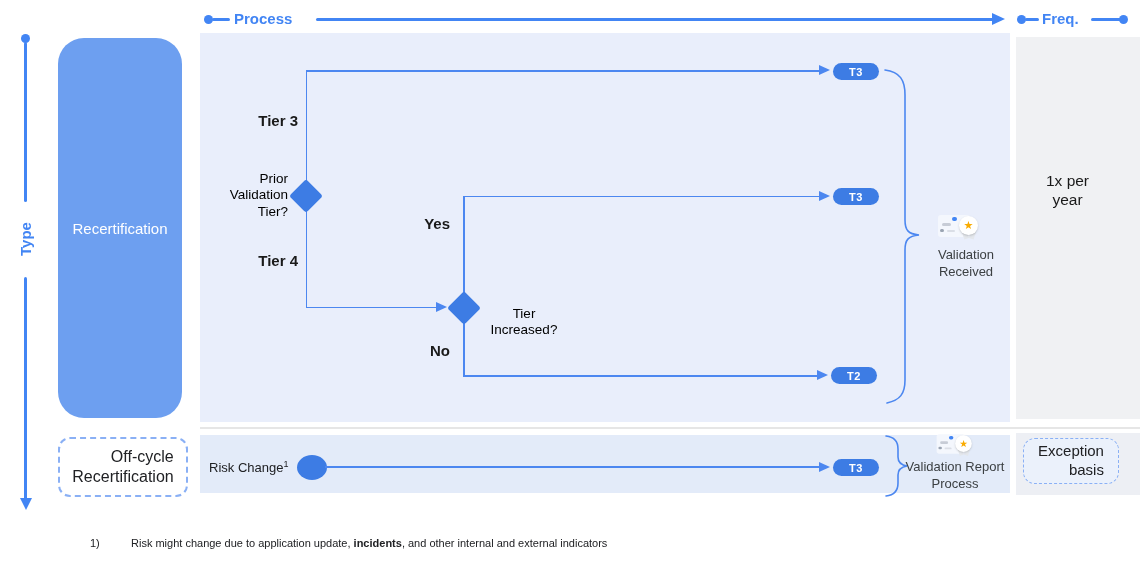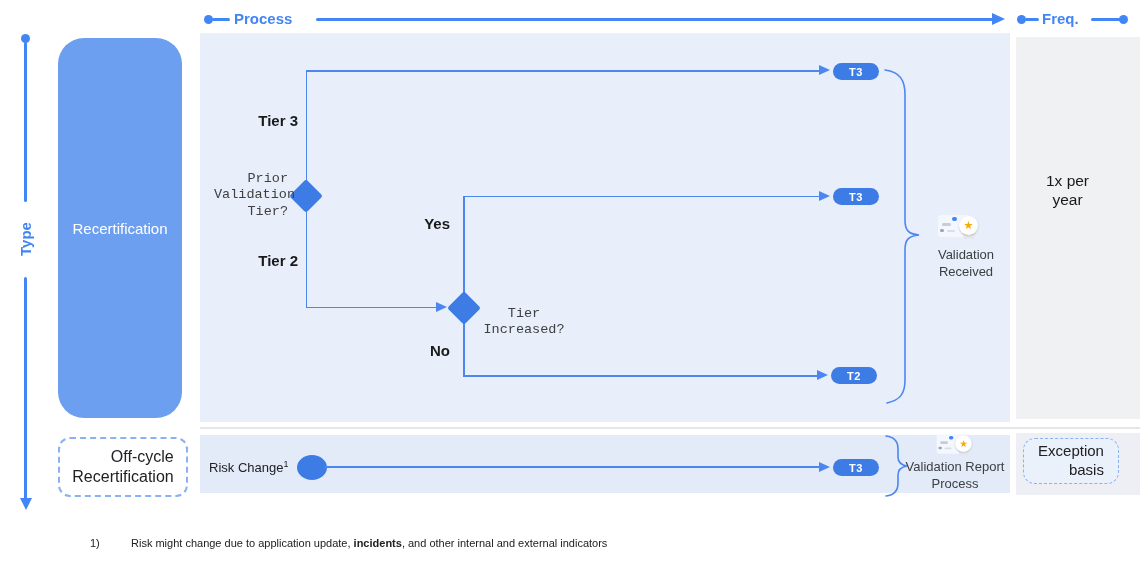--- a/index.html
+++ b/index.html
@@ -16,21 +16,21 @@
   .dot{background:#4285F4;border-radius:50%;width:9px;height:9px;}
   .arrow-right{width:0;height:0;border-top:5.5px solid transparent;border-bottom:5.5px solid transparent;border-left:11px solid #4c87f0;}
   .arrow-down{width:0;height:0;border-left:6px solid transparent;border-right:6px solid transparent;border-top:12px solid #4285F4;}
   .panel{background:#E9EEFB;}
   .pill{
     background:#3D7CE4;color:#fff;font-weight:bold;font-size:11px;
     width:46px;height:17px;border-radius:9px;display:flex;align-items:center;justify-content:center;letter-spacing:.5px;
   }
   .diamond{width:24px;height:24px;background:#3D7CE4;transform:rotate(45deg);border-radius:3px;}
   .bold-label{font-weight:bold;font-size:15px;color:#1a1a1a;}
-  .small-label{font-size:13.5px;color:#404040;line-height:1.22;font-family:Liberation Mono, monospace;}
+  .small-label{font-size:13.5px;color:#000000;line-height:1.22;}
   .outcome-label{font-size:13px;color:#3C4043;line-height:1.3;text-align:center;}
   .dashed-box{border:2px dashed #8AB0F5;border-radius:12px;background:#ffffff;
     display:flex;align-items:center;justify-content:center;text-align:right;}
   .cert-card{position:absolute;background:#F4F7FD;border-radius:3px;}
   .cert-badge{position:absolute;background:#ffffff;border-radius:50%;box-shadow:0 1px 2px rgba(60,64,67,.25);
     display:flex;align-items:center;justify-content:center;color:#F9AB00;}
   .cert-mark{position:absolute;border-radius:2px;}
   .ribbon{position:absolute;width:5px;height:8px;background:#E4E7EC;}
   sup{font-size:9px;}
   .footnote{font-size:11px;color:#202124;}
@@ -84,21 +84,21 @@
   <div class="abs hline" style="left:463px;top:375px;width:354px;"></div>
   <div class="abs arrow-right" style="left:817px;top:370.3px;"></div>
 
   <div class="abs diamond" style="left:294px;top:184px;"></div>
   <div class="abs diamond" style="left:452px;top:296px;"></div>
 
   <div class="abs bold-label" style="left:230px;top:112px;width:68px;text-align:right;">Tier 3</div>
   <div class="abs small-label pre" style="left:214px;top:171px;width:74px;text-align:right;">Prior
 Validation
 Tier?</div>
-  <div class="abs bold-label" style="left:230px;top:252px;width:68px;text-align:right;">Tier 2</div>
+  <div class="abs bold-label" style="left:230px;top:252px;width:68px;text-align:right;">Tier 4</div>
   <div class="abs bold-label" style="left:406px;top:215px;width:44px;text-align:right;">Yes</div>
   <div class="abs bold-label" style="left:406px;top:342px;width:44px;text-align:right;">No</div>
   <div class="abs small-label pre" style="left:480px;top:306px;width:88px;text-align:center;">Tier
 Increased?</div>
 
   <div class="abs pill" style="left:833px;top:63px;">T3</div>
   <div class="abs pill" style="left:833px;top:188px;">T3</div>
   <div class="abs pill" style="left:831px;top:367px;">T2</div>
 
   <svg class="abs" style="left:880px;top:62px;" width="48" height="348" viewBox="0 0 48 348">

